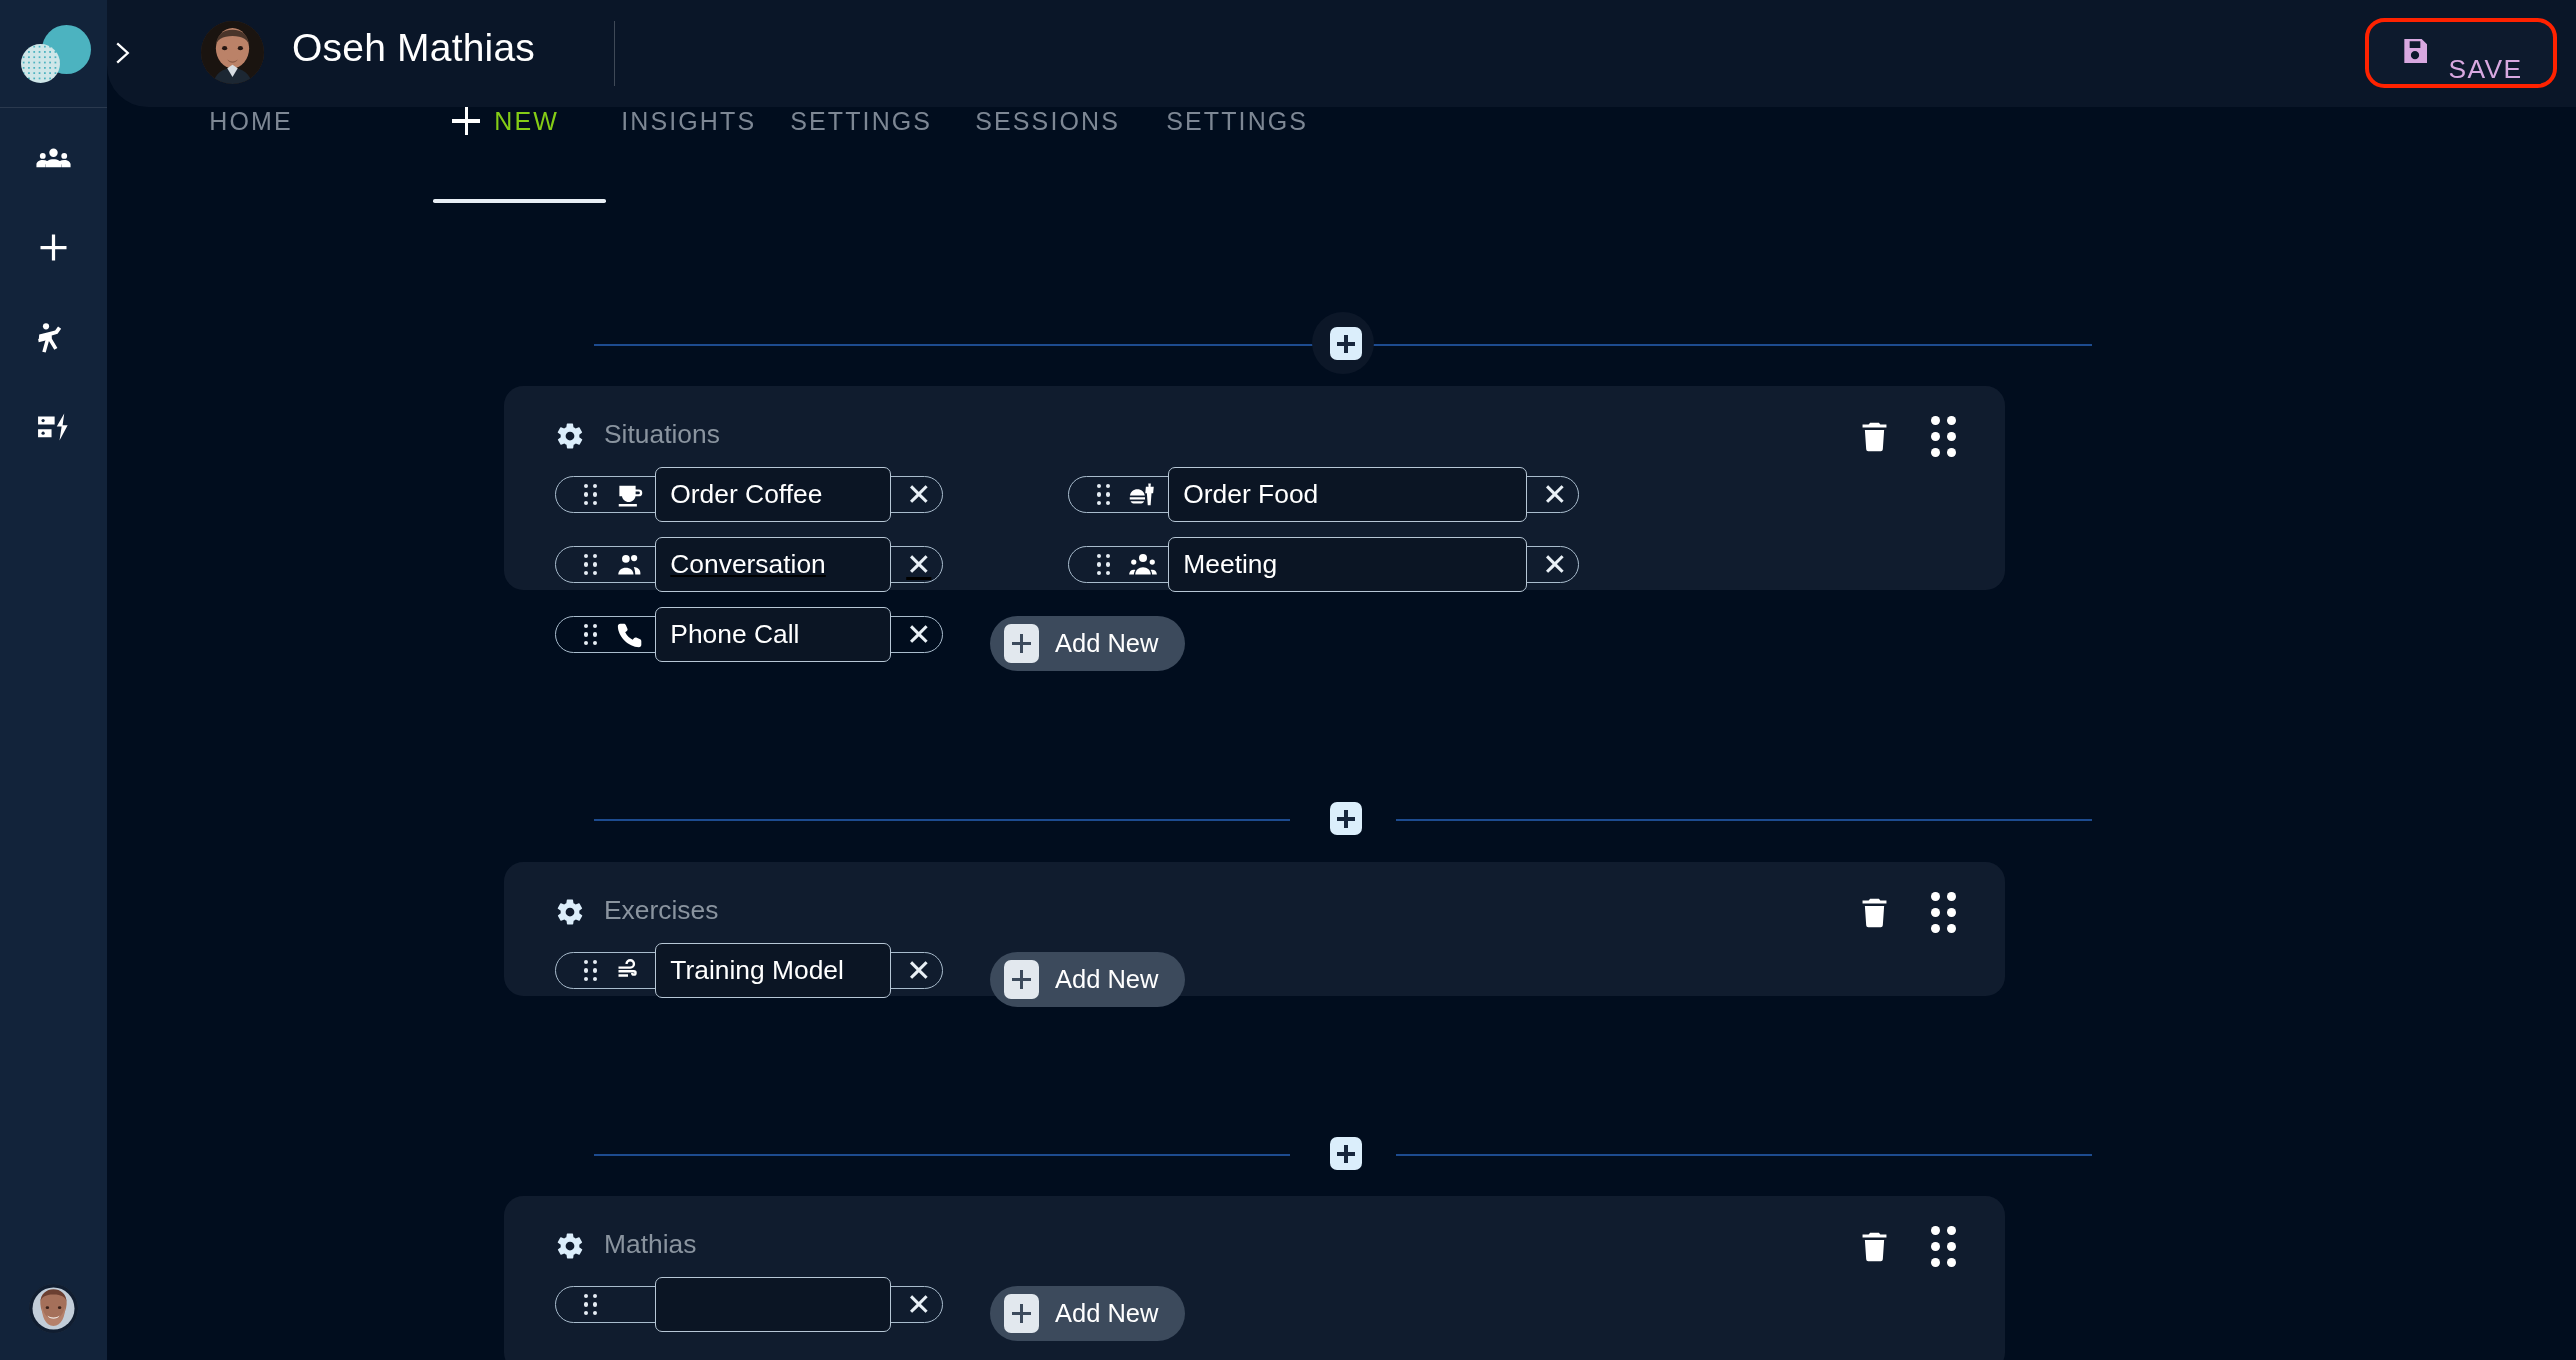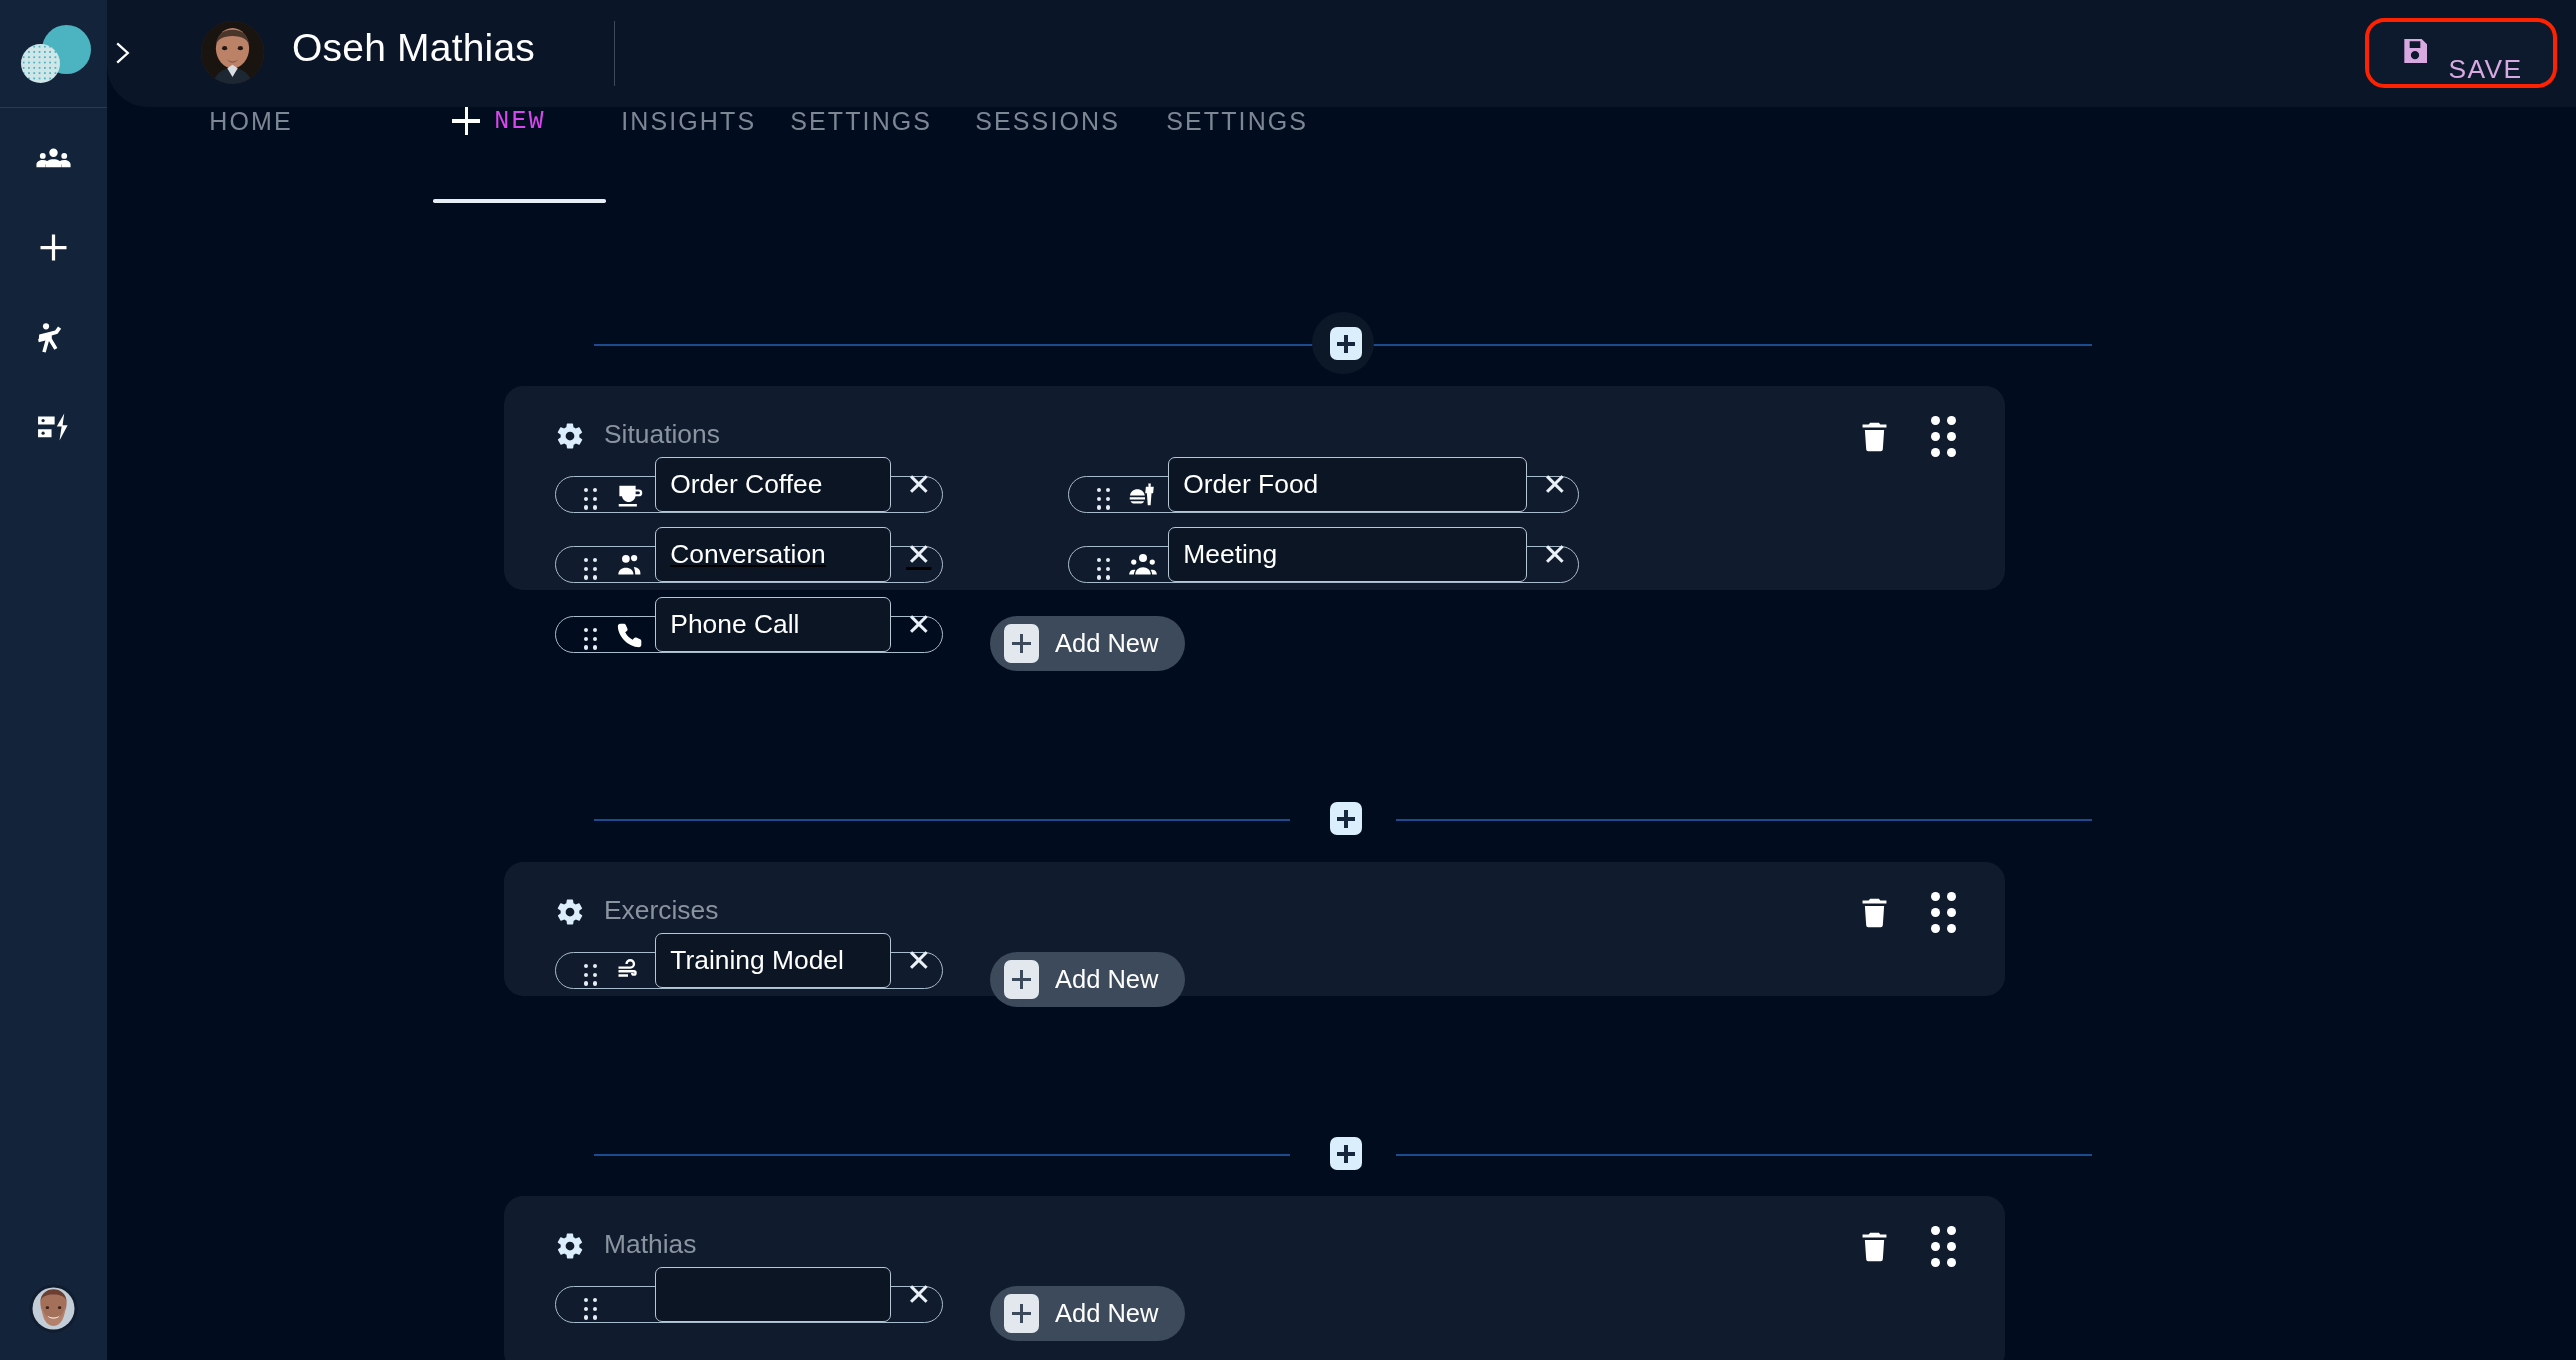--- a/index.html
+++ b/index.html
@@ -103,21 +103,21 @@
     width: 2469px; height: 115px;
   }
   .tab {
     position: absolute; top: 0; height: 115px;
     display: flex; align-items: flex-start; gap: 14px;
     cursor: pointer; padding: 0 5.3px;
   }
   .tab-label {
     font-size: 25px; letter-spacing: 2.1px; color: #7d8794; white-space: nowrap;
   }
-  .tab.active .tab-label { color: #d946ef; font-family: Liberation Mono, monospace; }
+  .tab.active .tab-label { color: #84cc16; }
   .tab-plus { display: none; }
   .tab.active .tab-plus {
     display: block; width: 28px; height: 28px; position: relative;
   }
   .tab-plus::before, .tab-plus::after {
     content: ""; position: absolute; background: #ffffff;
   }
   .tab-plus::before { left: 0; top: 12.3px; width: 28px; height: 3.5px; }
   .tab-plus::after { left: 12.3px; top: 0; width: 3.5px; height: 28px; }
   #tab-underline {
@@ -189,21 +189,21 @@
 
   .rows { position: absolute; left: 0; top: 90px; width: 1501px; }
   .row-line {
     position: relative; height: 70px; margin-bottom: 0;
   }
 
   .item-pill {
     position: absolute; height: 37px;
     border: 1.4px solid #a9bccd;
     border-radius: 30px;
-    display: flex; align-items: flex-end;
+    display: flex; align-items: center;
     background: transparent;
   }
   .grip-small {
     width: 37px; margin-left: 16px; height: 26.4px;
     display: grid; grid-template-columns: repeat(2, 4.4px);
     grid-template-rows: repeat(3, 4.4px); gap: 4.4px;
     align-content: center; justify-content: center;
     cursor: grab; flex: none;
   }
   .grip-small i { width: 4.4px; height: 4.4px; border-radius: 50%; background: #e6edf4; }

